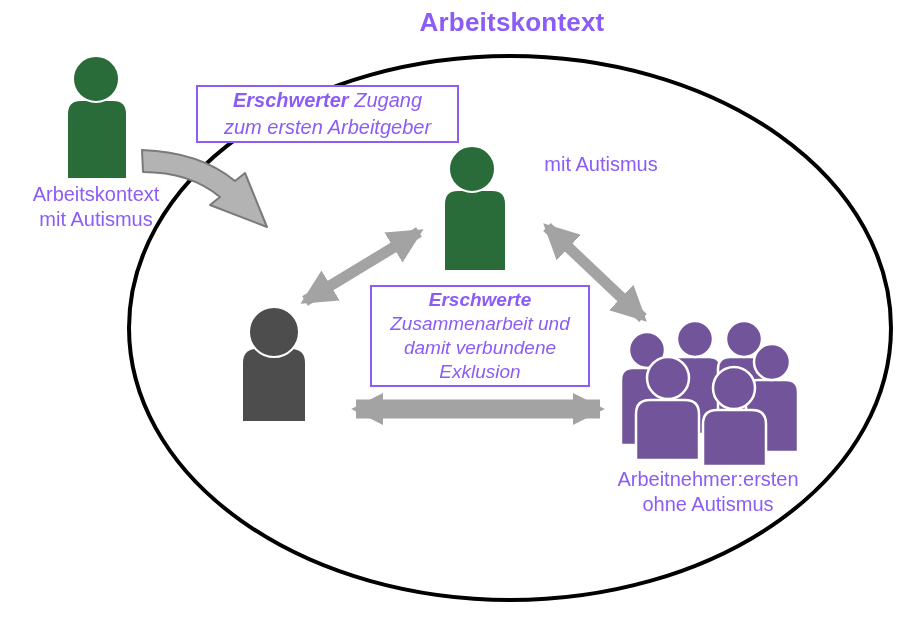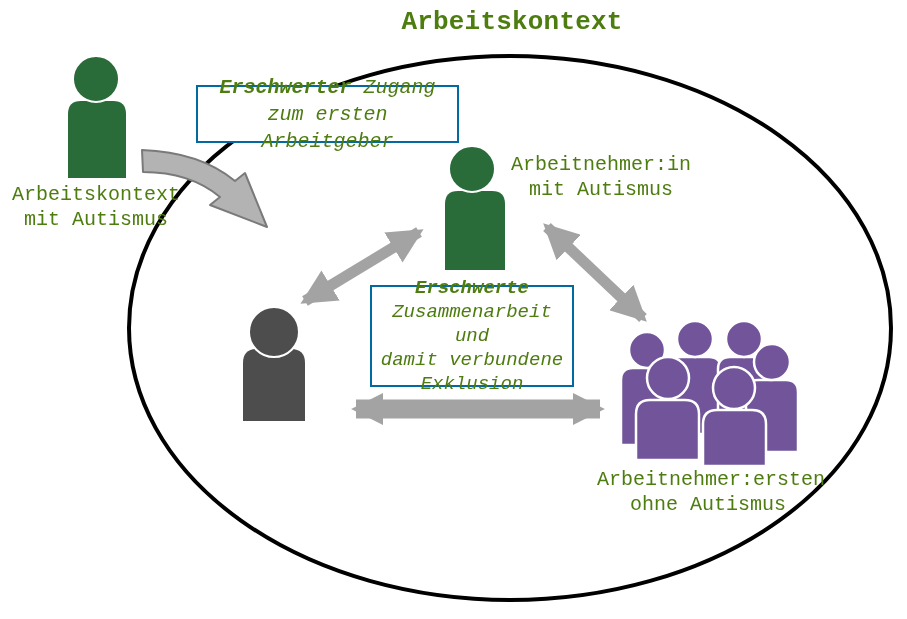--- a/index.html
+++ b/index.html
@@ -1,34 +1,34 @@
 <!DOCTYPE html>
 <html><head>
 <meta charset="utf-8">
 <style>
   html,body{margin:0;padding:0;background:#ffffff;}
   .stage{
     position:relative;width:907px;height:619px;background:#ffffff;overflow:hidden;
-    font-family:Liberation Mono, monospace;color:#4d7c0f;
+    font-family:Liberation Sans, sans-serif;color:#8b5cf6;
   }
   .stage svg{position:absolute;left:0;top:0;}
   .title{
     position:absolute;left:112px;top:7px;width:800px;text-align:center;
     font-size:26px;font-weight:700;letter-spacing:0.2px;
   }
   .lbl{position:absolute;text-align:center;font-size:20px;line-height:25px;}
   .callout{
-    position:absolute;background:#ffffff;border:2px solid #0369a1;
+    position:absolute;background:#ffffff;border:2px solid #8b5cf6;
     display:flex;flex-direction:column;justify-content:center;
     text-align:center;font-style:italic;box-sizing:border-box;
   }
   .callout .cline{display:block;}
   .callout b{font-weight:700;}
   .callout-access{left:196px;top:85px;width:263px;height:58px;font-size:20px;line-height:27px;}
-  .callout-collab{left:370px;top:285px;width:204px;height:102px;font-size:19px;line-height:24px;text-align:center;}
+  .callout-collab{left:370px;top:285px;width:220px;height:102px;font-size:19px;line-height:24px;text-align:center;}
 </style>
 </head>
 <body>
 
 <div class="stage">
 
   <svg width="907" height="619" viewBox="0 0 907 619">
     <defs>
       <marker id="mh1" viewBox="0 0 10 10" refX="8.5" refY="5" markerWidth="3.2" markerHeight="3.2" orient="auto-start-reverse">
         <path d="M0,0 L10,5 L0,10 Z" fill="#a3a3a3"></path>
@@ -80,21 +80,20 @@
   </svg>
 
   <div class="title">Arbeitskontext</div>
 
   <div class="lbl" style="left:1px;top:182px;width:190px;">
     <span class="cline" style="display:block;">Arbeitskontext</span>
     <span class="cline" style="display:block;">mit Autismus</span>
   </div>
 
   <div class="lbl" style="left:507px;top:152px;width:188px;">
-    <span style="display:block;">Arbeitnehmer:in</span>
     <span style="display:block;">mit Autismus</span>
   </div>
 
 
   <div class="lbl" style="left:597px;top:467px;width:222px;">
     <span style="display:block;">Arbeitnehmer:ersten</span>
     <span style="display:block;">ohne Autismus</span>
   </div>
 
   <div class="callout callout-access">

